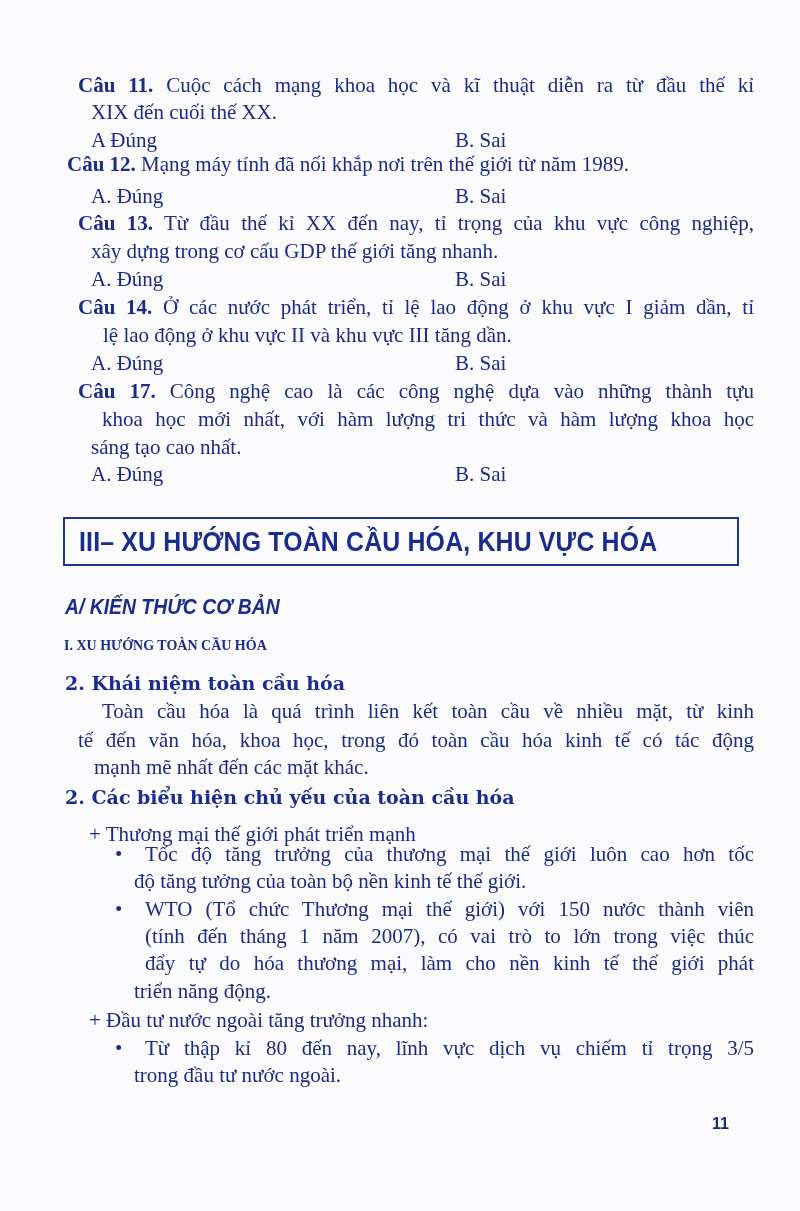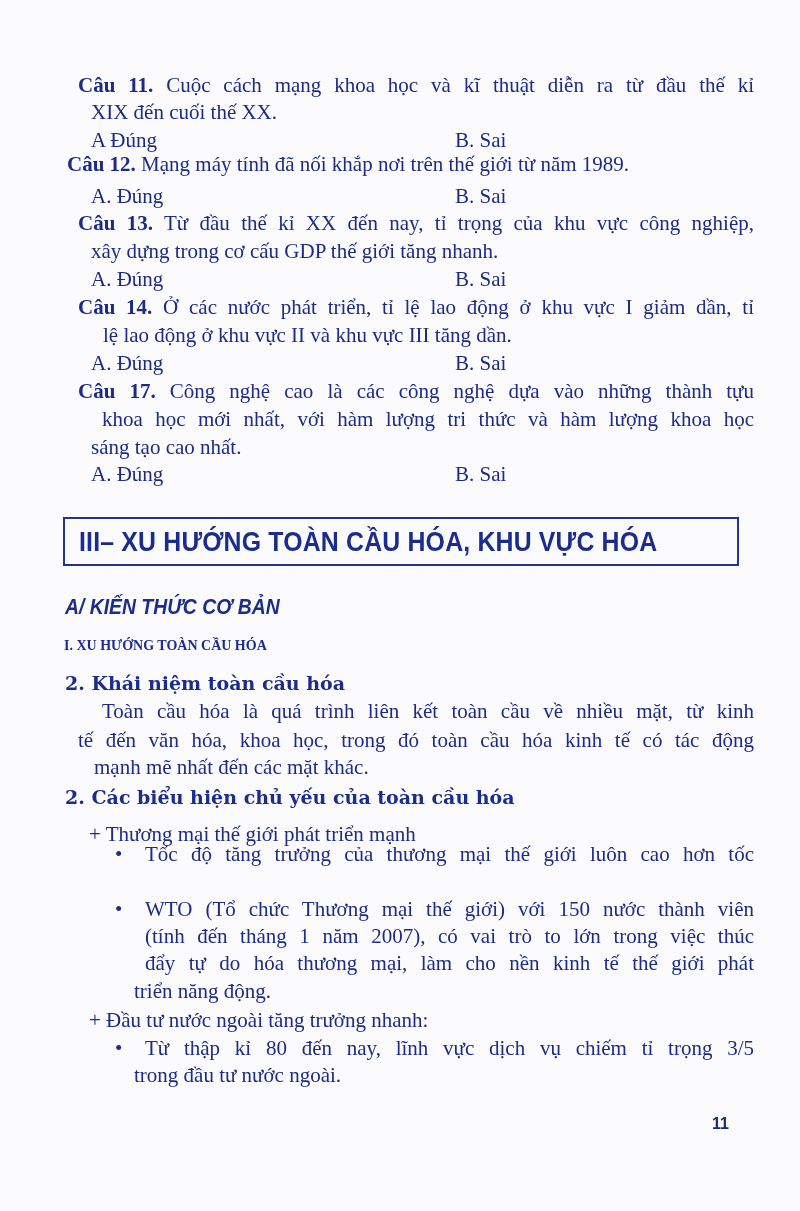--- a/index.html
+++ b/index.html
@@ -91,20 +91,21 @@
   <div class="ln justify" style="left:67px; top:727px;">tế đến văn hóa, khoa học, trong đó toàn cầu hóa kinh tế có tác động</div>
   <div class="ln justify" style="left:91px; top:698px; width:652px;">Toàn cầu hóa là quá trình liên kết toàn cầu về nhiều mặt, từ kinh</div>
   <div class="ln" style="left:78px; top:754px;margin-left:16px;">mạnh mẽ nhất đến các mặt khác.</div>
 
   <div class="sub" style="left:65px; top:784px;">2. Các biểu hiện chủ yếu của toàn cầu hóa</div>
 
   <div class="ln" style="left:89px; top:814px;margin-top:7px;">+ Thương mại thế giới phát triển mạnh</div>
 
   <div class="ln" style="left:115px; top:841px;">•</div>
   <div class="ln justify" style="left:134px; top:841px; width:609px;">Tốc độ tăng trưởng của thương mại thế giới luôn cao hơn tốc</div>
+  <div class="ln" style="left:134px; top:868px;">độ tăng tưởng của toàn bộ nền kinh tế thế giới.</div>
 
   <div class="ln" style="left:115px; top:896px;">•</div>
   <div class="ln justify" style="left:134px; top:896px; width:609px;">WTO (Tổ chức Thương mại thế giới) với 150 nước thành viên</div>
   <div class="ln justify" style="left:134px; top:923px; width:609px;">(tính đến tháng 1 năm 2007), có vai trò to lớn trong việc thúc</div>
   <div class="ln justify" style="left:134px; top:950px; width:609px;">đẩy tự do hóa thương mại, làm cho nền kinh tế thế giới phát</div>
   <div class="ln" style="left:134px; top:978px;">triển năng động.</div>
 
   <div class="ln" style="left:89px; top:1007px;">+ Đầu tư nước ngoài tăng trưởng nhanh:</div>
 
   <div class="ln" style="left:115px; top:1035px;">•</div>

